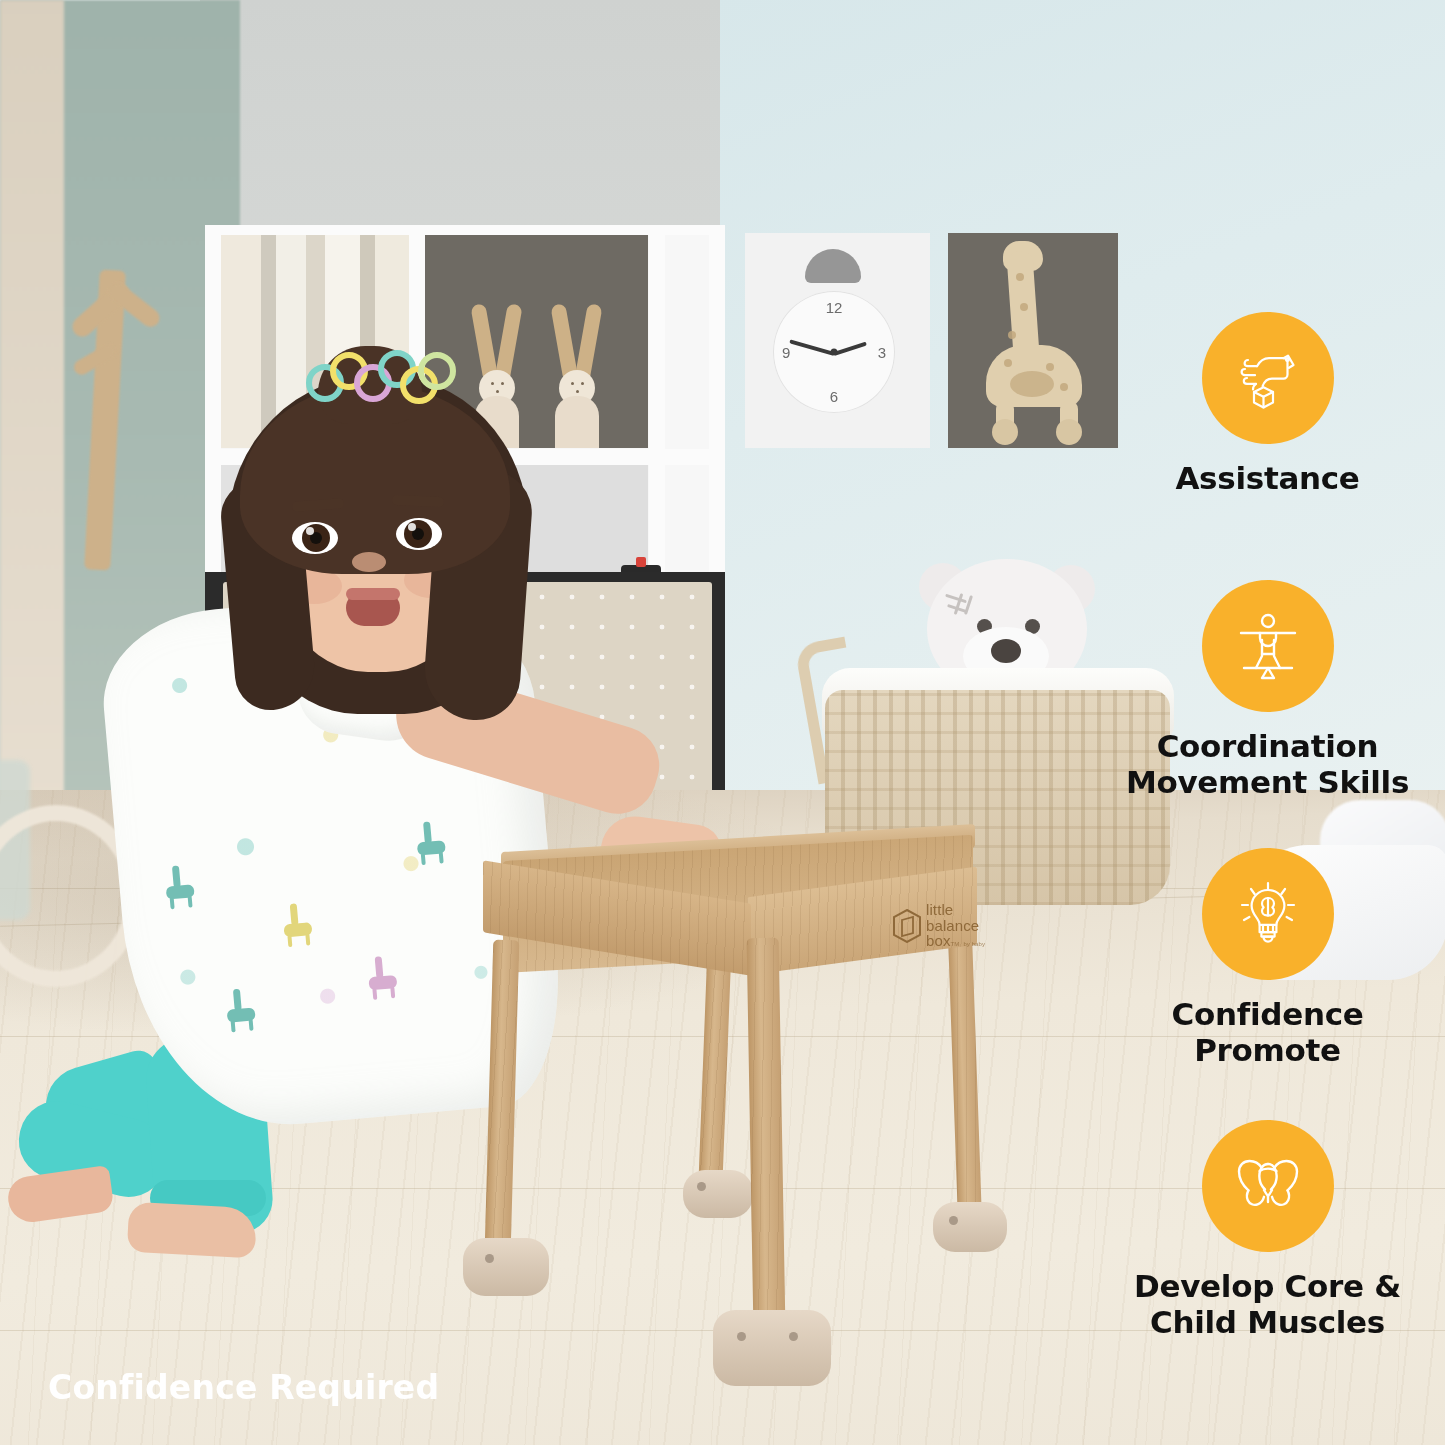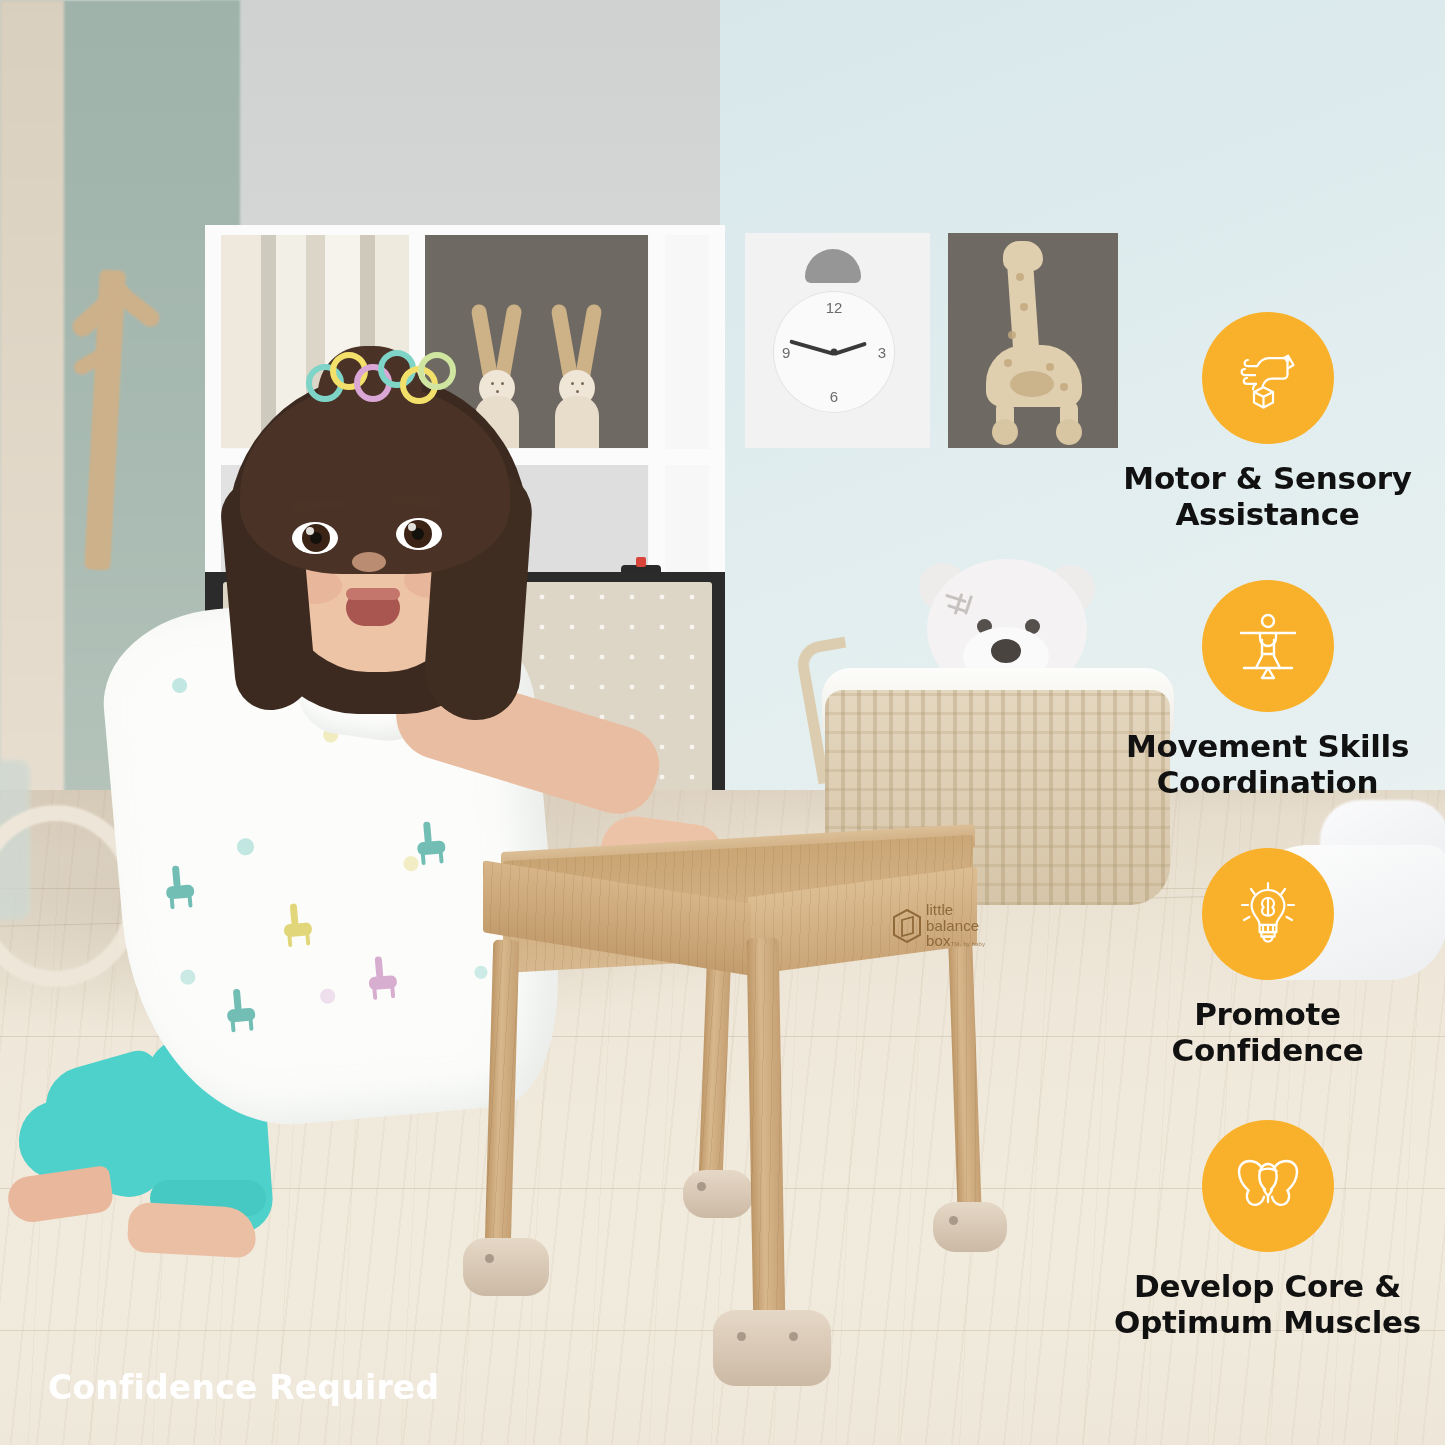--- a/index.html
+++ b/index.html
@@ -737,80 +737,79 @@
           <path d="M25 24.2c2.5-4.4 7-8 12-8h14.5c2.2 0 4 1.8 4 4v12.4c0 2.2-1.8 4-4 4H40c-4.6 0-8 3.6-9.4 7.6"></path>
           <path d="M51.5 16.2 L56 13.6 L61.5 23 L57 25.8"></path>
           <circle cx="55.5" cy="17.6" r="1.4"></circle>
           <path d="M24 41.8c-2 1.4-3 3.4-3 5.6"></path>
           <path d="M22 50 L31.5 45.2 L41 50 L41 60.5 L31.5 65.4 L22 60.5 Z"></path>
           <path d="M22 50 L31.5 54.8 L41 50"></path>
           <path d="M31.5 54.8 L31.5 65.4"></path>
         </svg>
       </div>
       <div class="f-label">
-        <div>Motor &amp; Sensory</div>
         <div>Assistance</div>
       </div>
     </div>
 
     <div class="feature f2">
       <div class="badge">
         <svg width="72" height="72" viewBox="0 0 72 72" fill="none" stroke="#fff" stroke-width="2.4" stroke-linecap="round" stroke-linejoin="round">
           <circle cx="36" cy="11" r="6"></circle>
           <path d="M9 23 H63"></path>
           <path d="M28 23 v5 a8 8 0 0 0 16 0 v-5"></path>
           <path d="M30 30 L30 46 L24 58"></path>
           <path d="M42 30 L42 46 L48 58"></path>
           <path d="M30 44 L42 44"></path>
           <path d="M12 58 H60"></path>
           <path d="M36 58 L30 68 H42 Z"></path>
         </svg>
       </div>
       <div class="f-label">
+        <div>Coordination</div>
         <div>Movement Skills</div>
-        <div>Coordination</div>
       </div>
     </div>
 
     <div class="feature f3">
       <div class="badge">
         <svg width="72" height="72" viewBox="0 0 72 72" fill="none" stroke="#fff" stroke-width="2.2" stroke-linecap="round" stroke-linejoin="round">
           <path d="M36 5 v6 M19 11 l3.6 5 M53 11 l-3.6 5 M10 27 h6 M62 27 h-6 M12 42 l5.4-3 M60 42 l-5.4-3"></path>
           <path d="M36 12c-9.4 0-16.4 7.2-16.4 15.8 0 5.8 3.2 9.6 5.6 12.8 1.6 2.2 2.4 3.8 2.4 6.2h16.8c0-2.4.8-4 2.4-6.2 2.4-3.2 5.6-7 5.6-12.8C52.4 19.2 45.4 12 36 12Z"></path>
           <path d="M36 20c-3.6 0-6 2.6-6 5.6 0 1.6.6 2.8 1.6 3.8-1 .9-1.6 2-1.6 3.4 0 2.6 2 4.6 4.6 4.6h1.4"></path>
           <path d="M36 20c3.6 0 6 2.6 6 5.6 0 1.6-.6 2.8-1.6 3.8 1 .9 1.6 2 1.6 3.4 0 2.6-2 4.6-4.6 4.6H36"></path>
           <path d="M36 20 v17.4"></path>
           <path d="M27.6 47h16.8v7.2H27.6Z"></path>
           <path d="M31 47v7.2 M36 47v7.2 M41 47v7.2"></path>
           <path d="M29.4 54.2h13.2v4.4H29.4Z"></path>
           <path d="M31.4 58.6h9.2c0 3-2 5-4.6 5s-4.6-2-4.6-5Z"></path>
         </svg>
       </div>
       <div class="f-label">
+        <div>Confidence</div>
         <div>Promote</div>
-        <div>Confidence</div>
       </div>
     </div>
 
     <div class="feature f4">
       <div class="badge">
         <svg width="76" height="72" viewBox="0 0 76 72" fill="none" stroke="#fff" stroke-width="2.4" stroke-linecap="round" stroke-linejoin="round">
           <path d="M38 14c-3 0-5 1.6-6.4 3.6-2.6-4-7.2-6.6-12-6.6-6 0-10.6 4.2-10.6 10.6 0 8 4.4 14.4 9.4 18.8"></path>
           <path d="M38 14c3 0 5 1.6 6.4 3.6 2.6-4 7.2-6.6 12-6.6 6 0 10.6 4.2 10.6 10.6 0 8-4.4 14.4-9.4 18.8"></path>
           <path d="M18.4 40.4c-1.6 3.2-2 6.8-.6 9.8 1.8 3.8 6 5.6 9.8 4.2 3.4-1.2 5.6-4.2 6.4-7.6"></path>
           <path d="M57.6 40.4c1.6 3.2 2 6.8.6 9.8-1.8 3.8-6 5.6-9.8 4.2-3.4-1.2-5.6-4.2-6.4-7.6"></path>
           <path d="M31.6 17.6c-2 3.2-2.6 7.6-2 11.6.6 4 2.6 7.6 5.4 10.2"></path>
           <path d="M44.4 17.6c2 3.2 2.6 7.6 2 11.6-.6 4-2.6 7.6-5.4 10.2"></path>
           <path d="M29.6 21c2.2-1.6 5.2-2.4 8.4-2.4s6.2.8 8.4 2.4"></path>
           <path d="M34 40c1.2 2.2 2.4 4.2 4 6 1.6-1.8 2.8-3.8 4-6"></path>
           <path d="M38 46v6"></path>
         </svg>
       </div>
       <div class="f-label">
         <div>Develop Core &amp;</div>
-        <div>Optimum Muscles</div>
+        <div>Child Muscles</div>
       </div>
     </div>
   </div>
 
   <div class="caption">Confidence Required</div>
 
 </div>
 
 </body></html>

